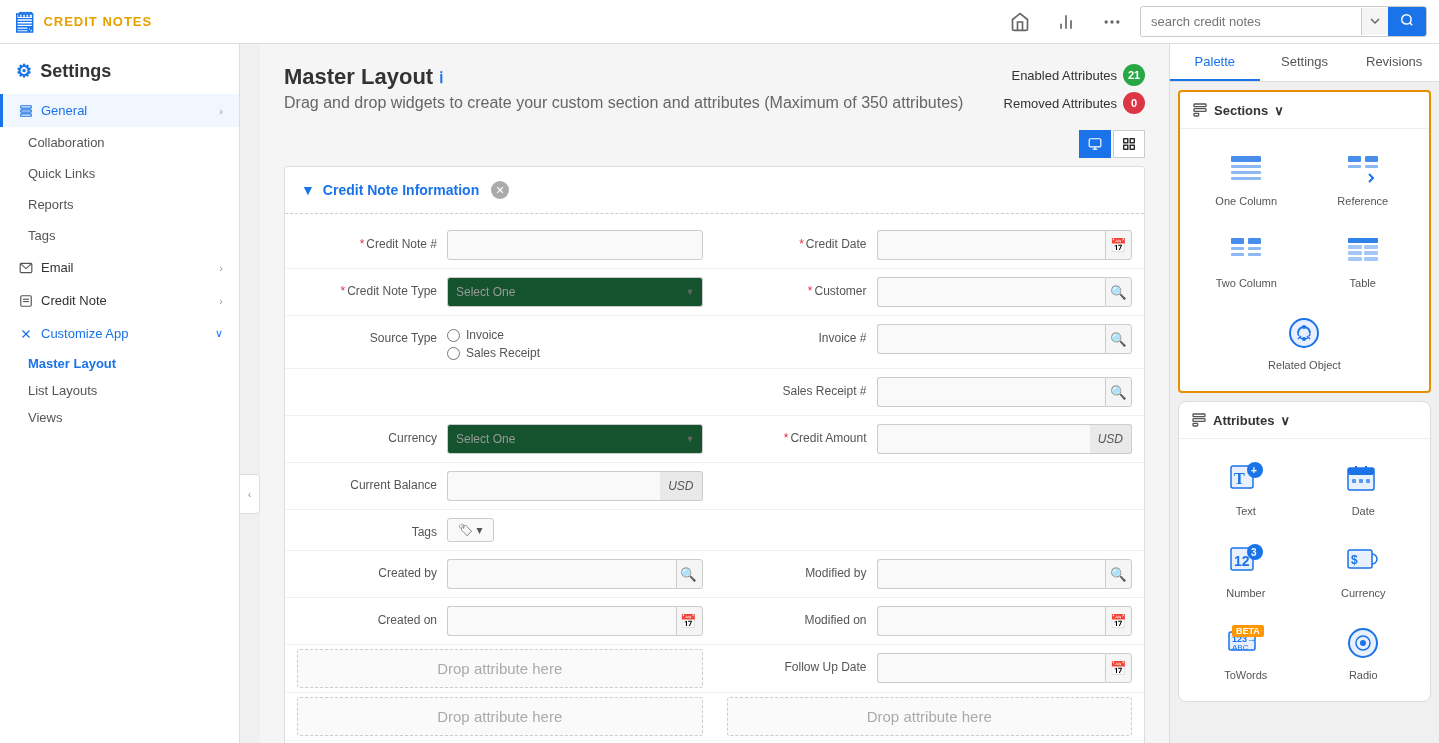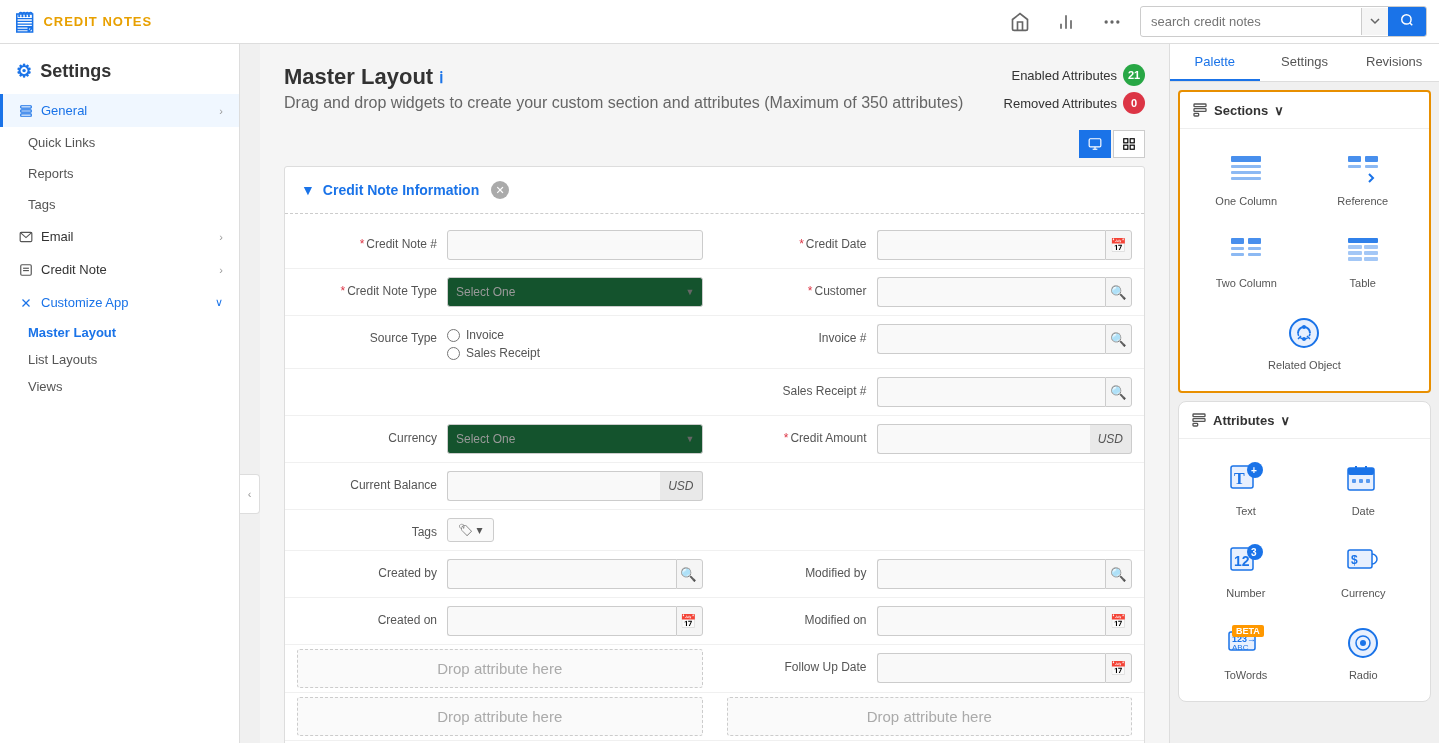--- a/index.html
+++ b/index.html
@@ -153,20 +153,21 @@
       <div class="item-left">
         <svg width="14" height="14" viewBox="0 0 24 24" fill="none" stroke="#1a73e8" stroke-width="2">
             <rect x="3" y="3" width="18" height="4" rx="1"></rect>
             <rect x="3" y="10" width="18" height="4" rx="1"></rect>
             <rect x="3" y="17" width="18" height="4" rx="1"></rect>
           </svg>
         <span style="color:#1a73e8;">General</span>
       </div>
       <span class="chevron">›</span>
     </div>
+    <div class="sidebar-sub-item"><span>Collaboration</span></div>
     <div class="sidebar-sub-item"><span>Quick Links</span></div>
     <div class="sidebar-sub-item"><span>Reports</span></div>
     <div class="sidebar-sub-item"><span>Tags</span></div>
 
     <div class="sidebar-nav-item">
       <div class="item-left">
         <svg width="14" height="14" viewBox="0 0 24 24" fill="none" stroke="#555" stroke-width="2">
             <rect x="2" y="4" width="20" height="16" rx="2"></rect>
             <polyline points="2,4 12,13 22,4"></polyline>
           </svg>

